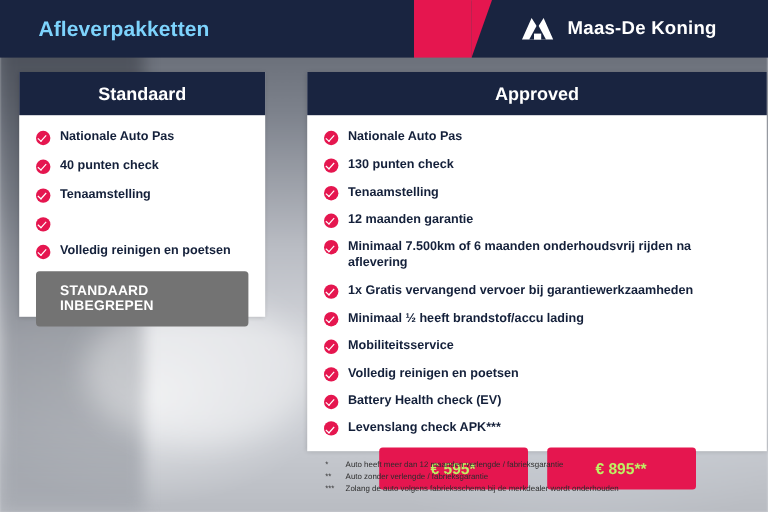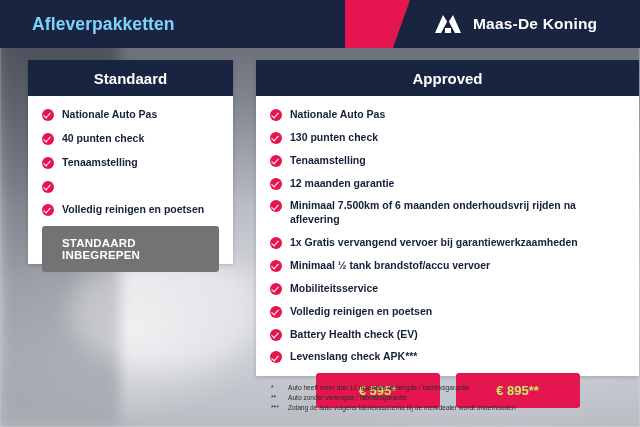--- a/index.html
+++ b/index.html
@@ -92,21 +92,21 @@
     letter-spacing: .2px;
     text-align: center;
   }
 
   
   .card {
     position: absolute;
     background: #ffffff;
     box-shadow: 0 1px 4px rgba(0,0,0,.18);
   }
-  .card-standaard { left: 28px; top: 60px; width: 205px; height: 204px; }
+  .card-standaard { left: 16px; top: 60px; width: 205px; height: 204px; }
   .card-approved  { left: 256px; top: 60px; width: 383px; height: 316px; }
 
   .card-head {
     background: #192440;
     color: #ffffff;
     text-align: center;
     font-weight: bold;
     font-size: 15px;
     height: 36px;
     display: flex; align-items: center; justify-content: center;
@@ -272,21 +272,21 @@
         <li>
             <span class="check"></span>
             <span>Minimaal 7.500km of 6 maanden onderhoudsvrij rijden na aflevering</span>
           </li>
         <li>
             <span class="check"></span>
             <span>1x Gratis vervangend vervoer bij garantiewerkzaamheden</span>
           </li>
         <li>
             <span class="check"></span>
-            <span>Minimaal ½ tank brandstof/accu vervoer</span>
+            <span>Minimaal ½ heeft brandstof/accu lading</span>
           </li>
         <li>
             <span class="check"></span>
             <span>Mobiliteitsservice</span>
           </li>
         <li>
             <span class="check"></span>
             <span>Volledig reinigen en poetsen</span>
           </li>
         <li>

